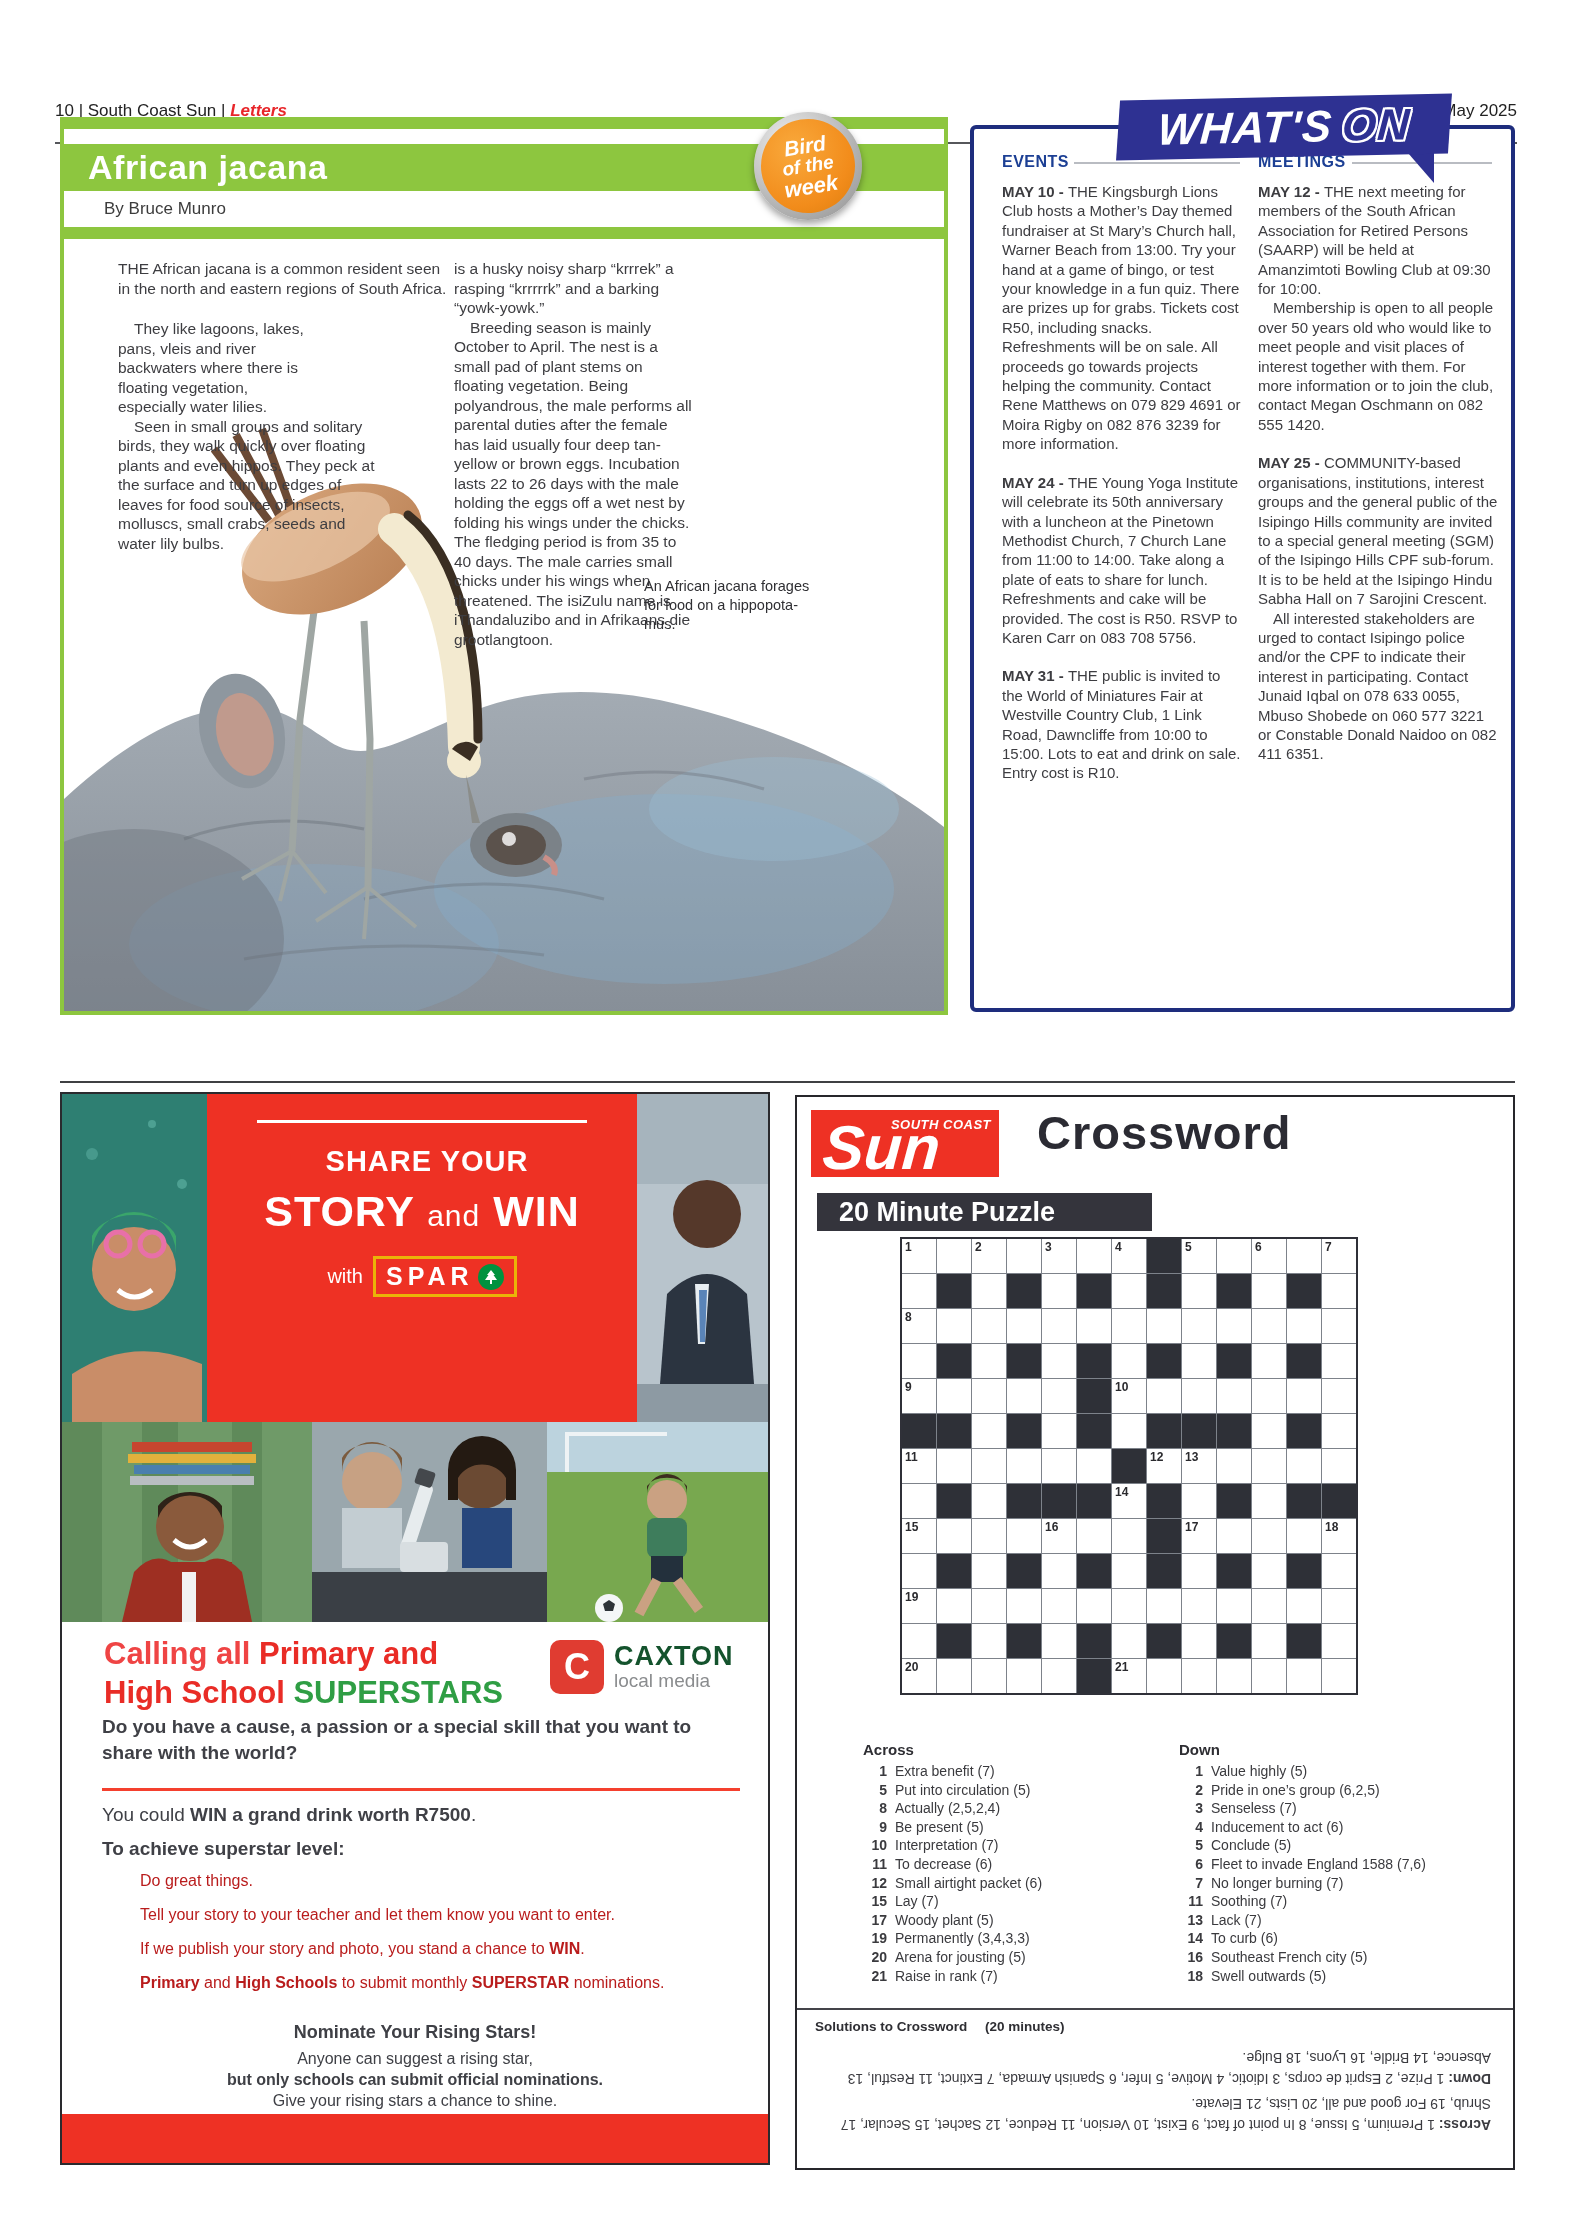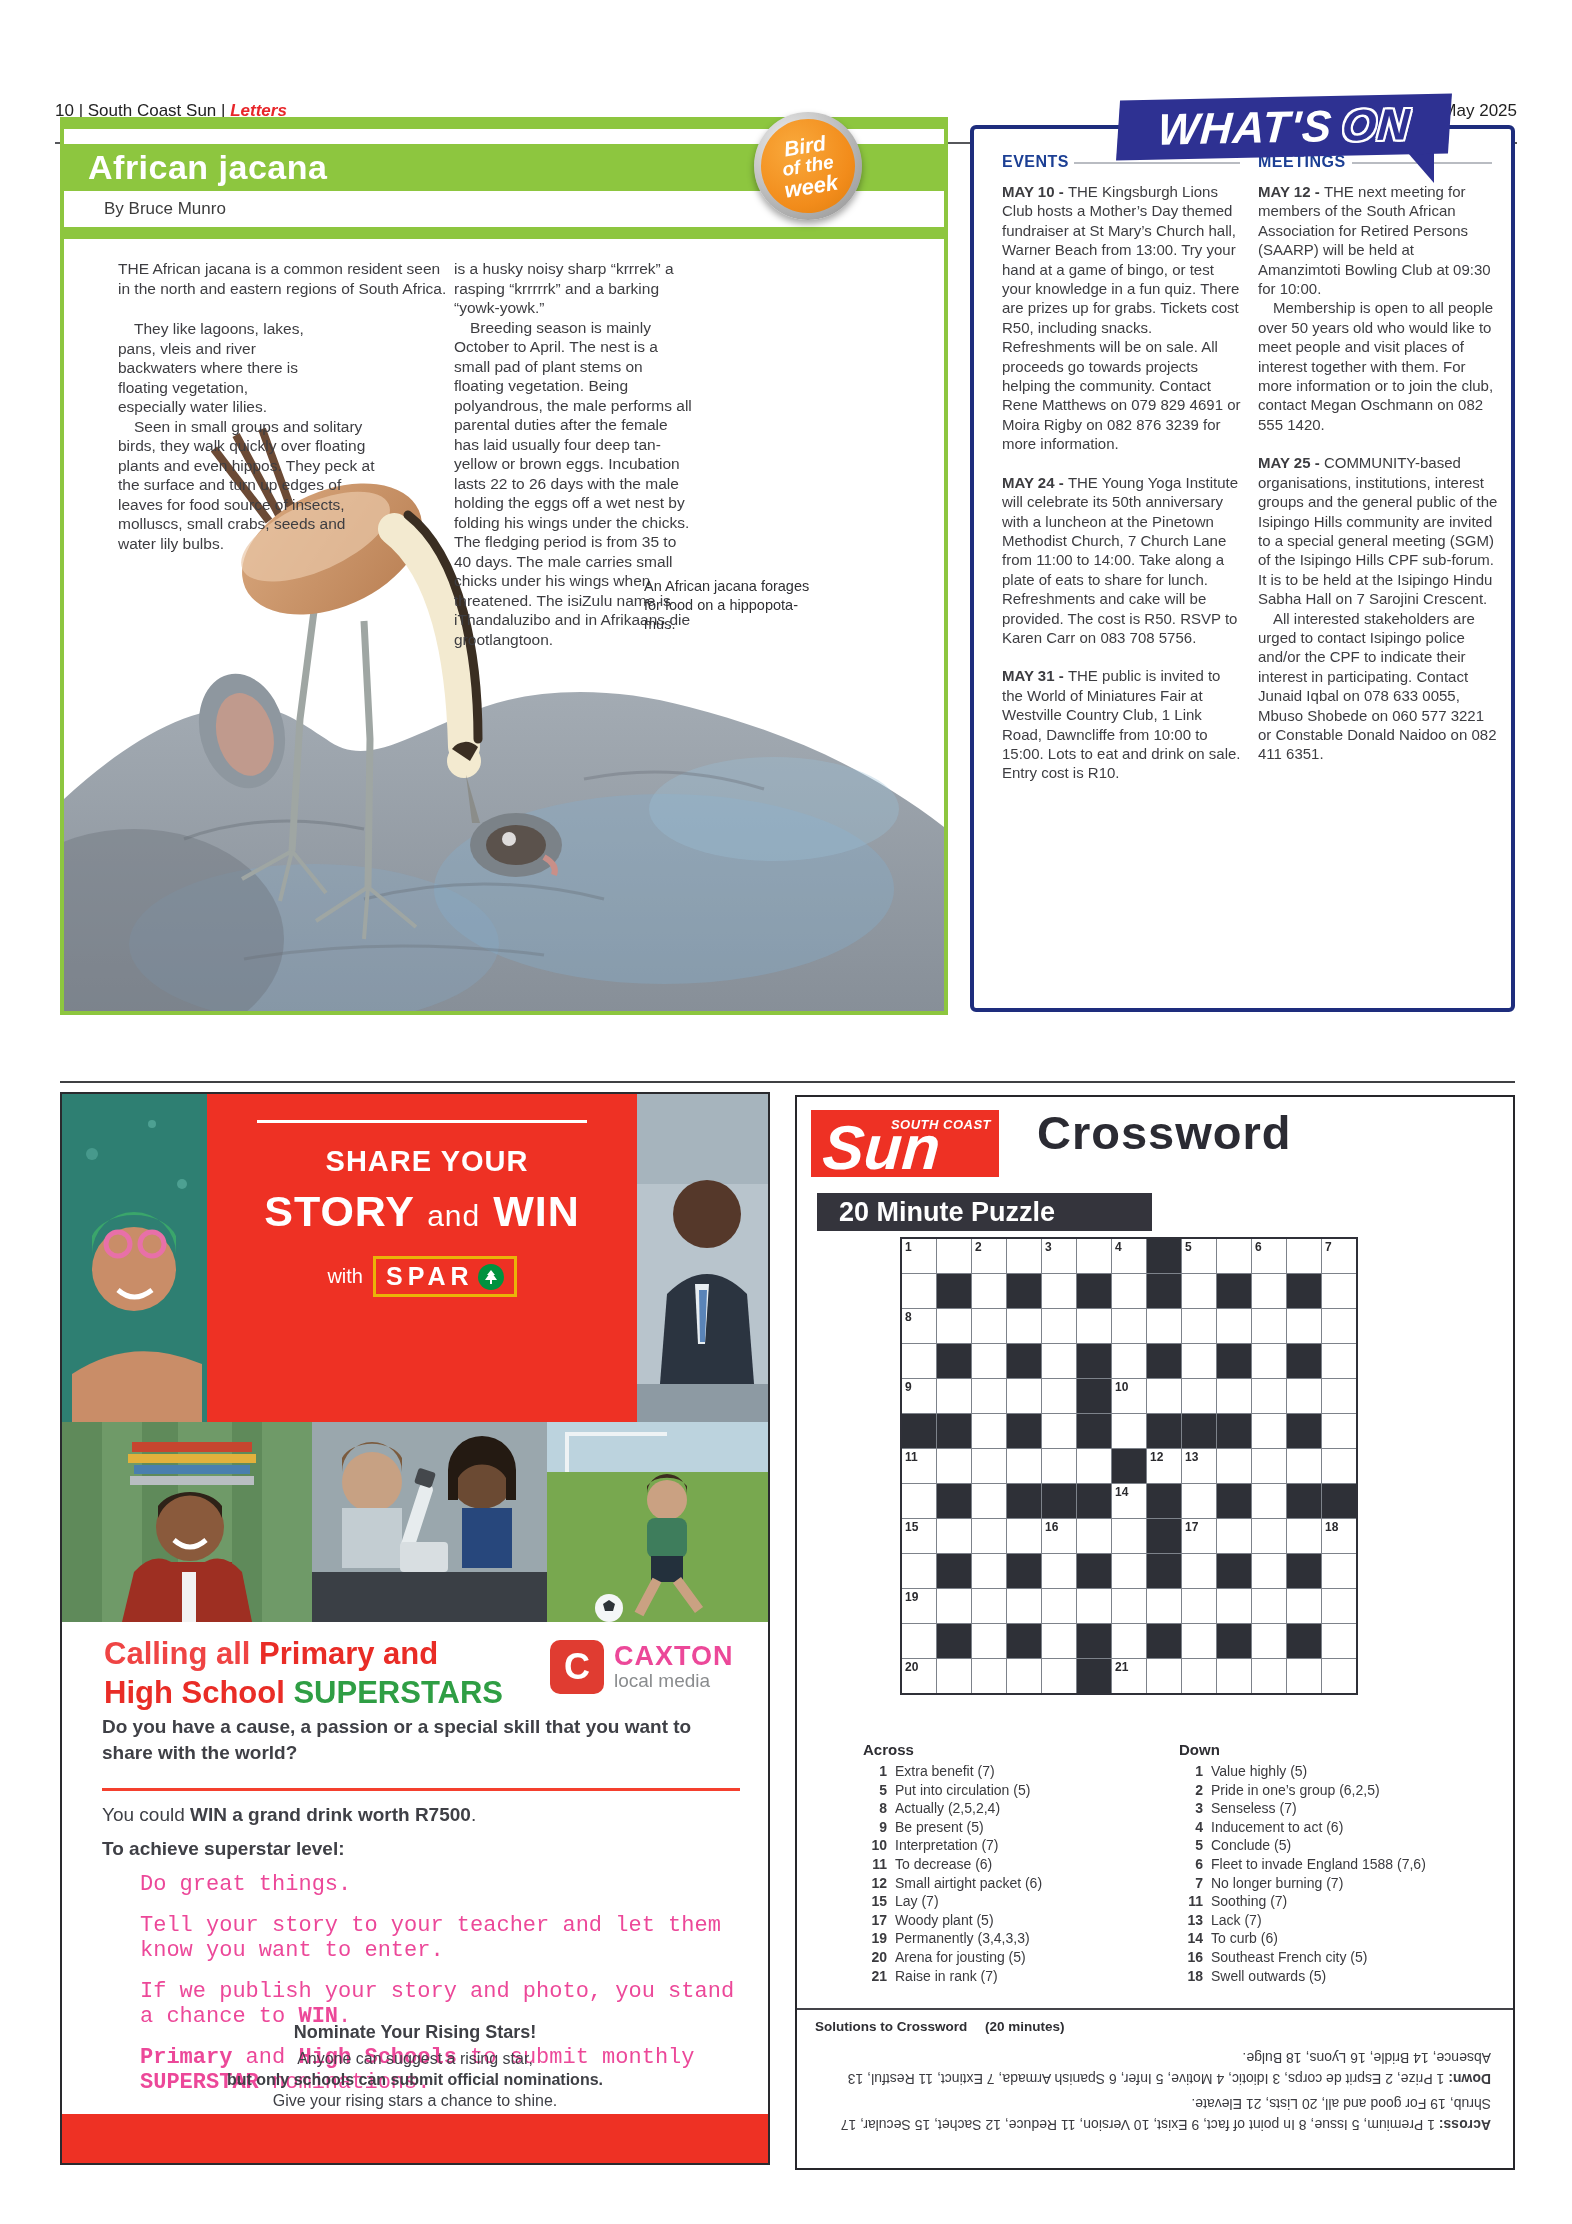--- a/index.html
+++ b/index.html
@@ -78,28 +78,28 @@
                align-items:center;justify-content:center;}
   .ad-photo2{position:absolute;left:575px;top:0;width:131px;height:328px;}
   .ad-photo3{position:absolute;left:0;top:328px;width:250px;height:200px;}
   .ad-photo4{position:absolute;left:250px;top:328px;width:235px;height:200px;}
   .ad-photo5{position:absolute;left:485px;top:328px;width:221px;height:200px;}
   .ad-call{position:absolute;left:42px;top:540px;font-size:31px;font-weight:800;line-height:39px;}
   .c-or{color:#ef4444;} .c-red{color:#e92c26;} .c-grn{color:#2f9e44;}
   .cax{position:absolute;left:488px;top:546px;display:flex;align-items:center;gap:10px;}
   .cax-icon{width:54px;height:54px;background:#e03c31;border-radius:10px;color:#fff;font-size:36px;
             font-weight:800;display:flex;align-items:center;justify-content:center;}
-  .cax-name{font-size:27px;font-weight:bold;color:#ec4899;letter-spacing:1px;line-height:27px;}
+  .cax-name{font-size:27px;font-weight:bold;color:#14532d;letter-spacing:1px;line-height:27px;}
   .cax-sub{font-size:19px;color:#8a8c8e;line-height:21px;}
   .ad-intro{position:absolute;left:40px;top:620px;width:630px;font-size:19px;font-weight:600;
             color:#3f4046;line-height:26px;}
   .ad-line{position:absolute;left:40px;top:694px;width:638px;height:3px;background:#f4402e;}
   .ad-prize{position:absolute;left:40px;top:710px;font-size:19px;color:#3f4046;}
   .ad-level{position:absolute;left:40px;top:744px;font-size:19px;font-weight:bold;color:#3f4046;}
-  .ad-steps{position:absolute;left:78px;top:778px;font-size:22px;color:#ec4899;width:600px;font-family:Liberation Mono, monospace;}
+  .ad-steps{position:absolute;left:78px;top:778px;font-size:16px;color:#b91c1c;width:600px;}
   .ad-steps p{margin:0 0 16px 0;}
   .ad-nom{position:absolute;left:0;width:706px;top:928px;text-align:center;color:#3f4046;}
   .ad-nom .n1{font-size:18px;font-weight:bold;margin-bottom:5px;}
   .ad-nom .n2,.ad-nom .n4{font-size:16px;line-height:21px;}
   .ad-nom .n3{font-size:16px;font-weight:bold;line-height:21px;}
   .ad-strip{position:absolute;left:0;bottom:0;width:100%;height:49px;background:#ee3124;}
   
   #cw{position:absolute;left:795px;top:1095px;width:720px;height:1075px;border:2px solid #26262b;
       box-sizing:border-box;background:#fff;}
   .cw-sun{position:absolute;left:14px;top:13px;width:188px;height:67px;background:#ee3124;overflow:hidden;}

